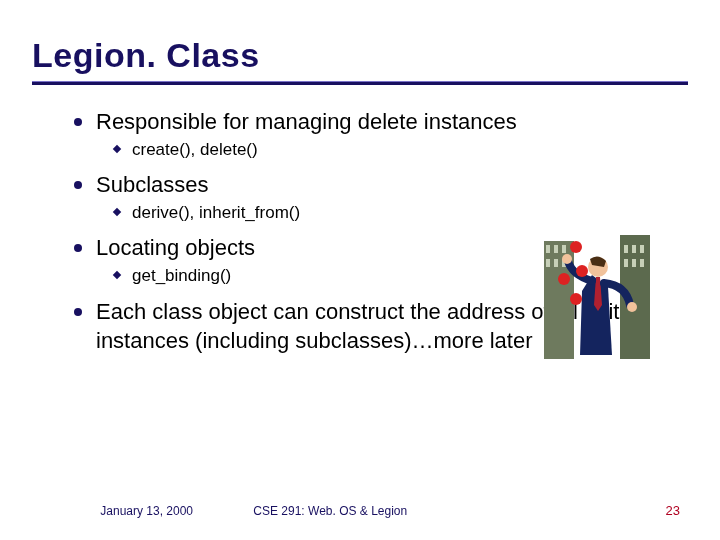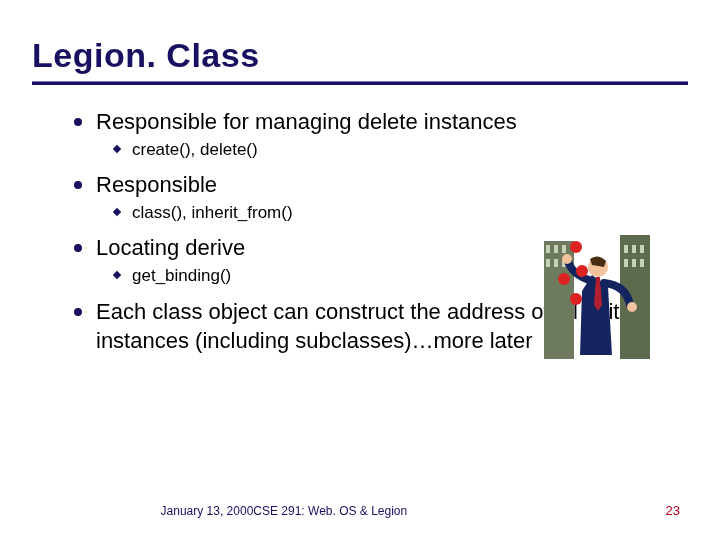--- a/index.html
+++ b/index.html
@@ -79,47 +79,47 @@
     left: 0;
     width: 100%;
     padding: 0 40px;
     font-size: 12px;
     color: #181060;
     display: flex;
     justify-content: space-between;
     align-items: baseline;
   }
   .footer .center { text-align: left; flex: 1; }
-  .footer .left { flex: 1; text-align: right; }
+  .footer .left { flex: 1; text-align: center; }
   .footer .right { flex: 1; text-align: right; color: #b00020; font-size: 13px; margin-top: 6px; }
 </style>
 </head>
 <body>
 
 <div class="slide">
 
   <div class="title">Legion. Class</div>
   <div class="title-rule"></div>
 
   <div class="content">
     <ul class="lvl1">
       <li>
         <span>Responsible for managing delete instances</span>
         <ul class="lvl2">
           <li>create(), delete()</li>
         </ul>
       </li>
       <li>
-        <span>Responsible</span>
+        <span>Subclasses</span>
         <ul class="lvl2">
-          <li>class(), inherit_from()</li>
+          <li>derive(), inherit_from()</li>
         </ul>
       </li>
       <li>
-        <span>Locating derive</span>
+        <span>Locating objects</span>
         <ul class="lvl2">
           <li>get_binding()</li>
         </ul>
       </li>
       <li>
         <span>Each class object can construct the address of all of its instances (including subclasses)…more later</span>
       </li>
     </ul>
 
     <svg class="clip" viewBox="0 0 110 130">

